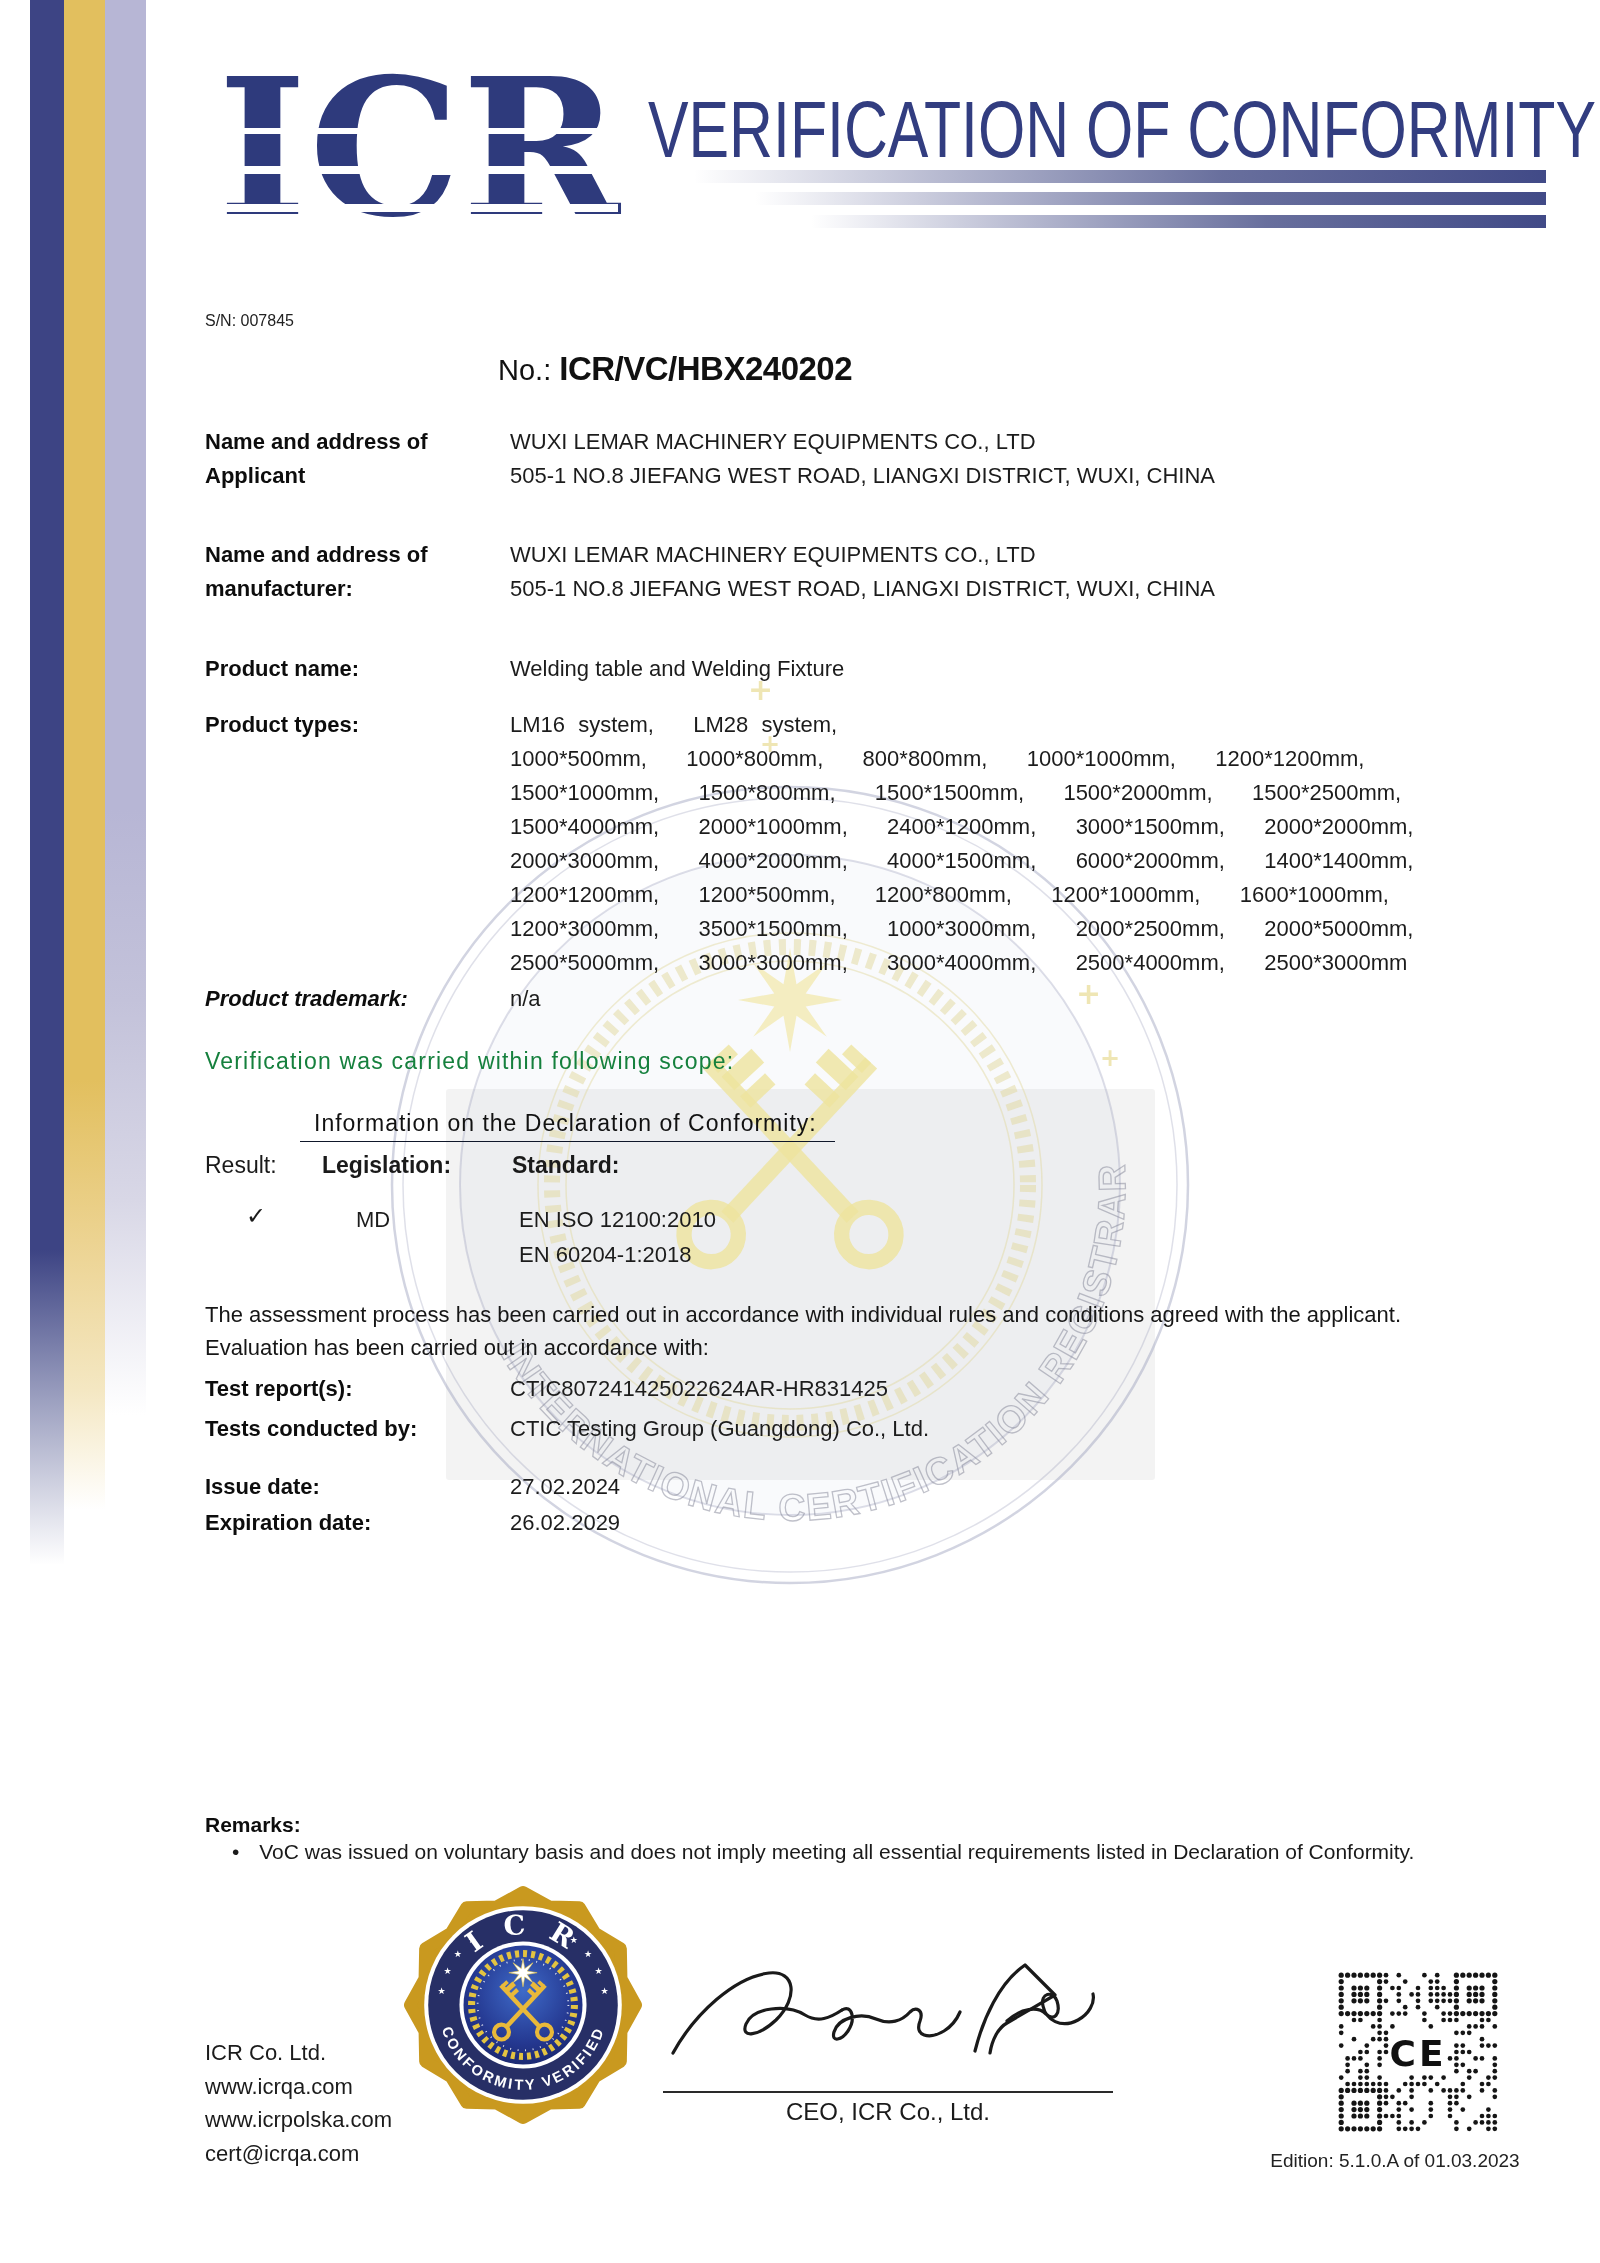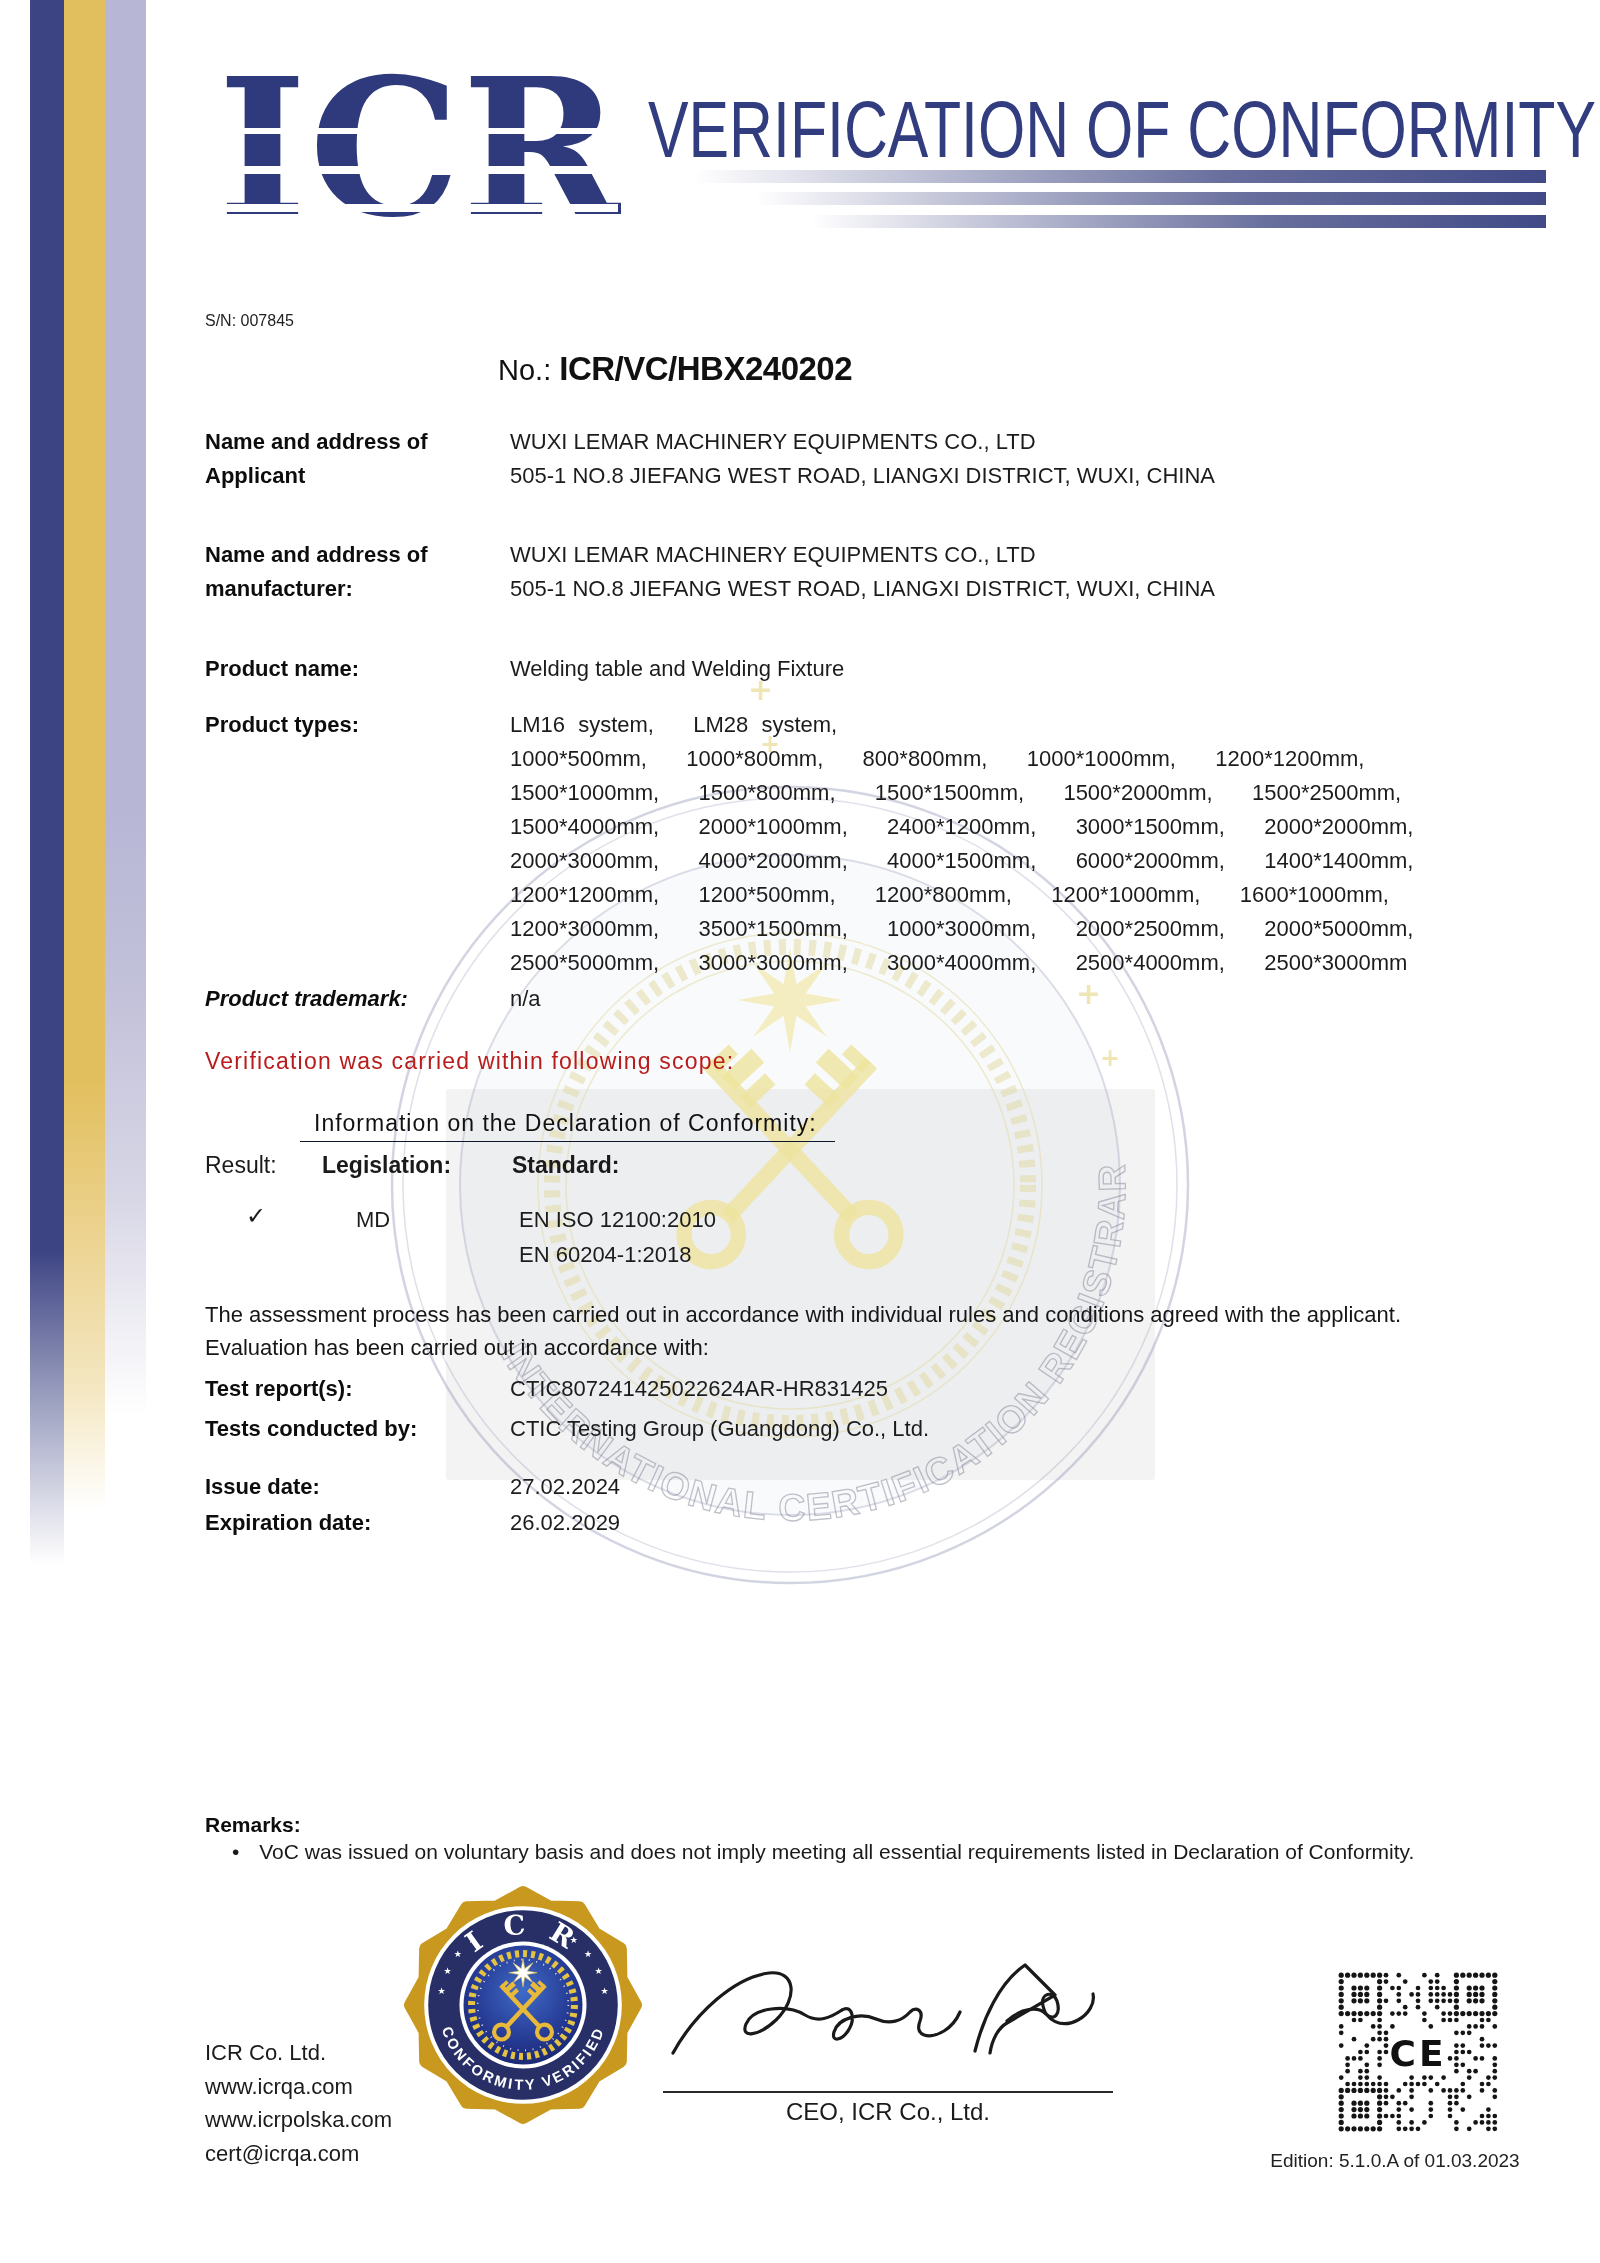--- a/index.html
+++ b/index.html
@@ -21,21 +21,21 @@
          transform:scale(0.80,1.05);transform-origin:left top;white-space:nowrap;letter-spacing:0;}
   .hbar{height:13px;background:linear-gradient(90deg,rgba(100,106,155,0) 0%,rgba(100,106,155,.45) 28%,rgba(78,86,140,.85) 62%,#414a87 100%);}
   
   #sn{left:205px;top:312px;font-size:16px;color:#222;}
   #no-line{left:498px;top:326px;font-size:29px;color:#111;margin-top:24px;}
   #no-line b{font-size:33px;letter-spacing:-0.5px;}
   
   .lbl{font-weight:bold;font-size:22px;line-height:34px;color:#0d0d0d;}
   .val{font-size:22px;line-height:34px;color:#1c1c1c;}
   .types-line{white-space:pre;word-spacing:7px;}
-  #scope-intro{left:205px;top:1048px;font-size:23px;letter-spacing:1.2px;color:#b91c1c;text-align:center;}
+  #scope-intro{left:205px;top:1048px;font-size:23px;letter-spacing:1.2px;color:#15803d;text-align:center;}
   #info-head{left:300px;top:1110px;font-size:23px;letter-spacing:1px;color:#111;
              border-bottom:1px solid #0f172a;padding:0 18px 4px 14px;}
   .colhead{font-size:23px;}
   
   .para{font-size:22px;line-height:33px;color:#161616;}
   
   #remarks-bullet{font-size:21px;}
   
   .foot-line{font-size:22px;line-height:33.5px;color:#1b1b1b;}
   #ceo-rule{left:663px;top:2091px;width:450px;border-top:2px solid #2a2a2a;height:0;}

